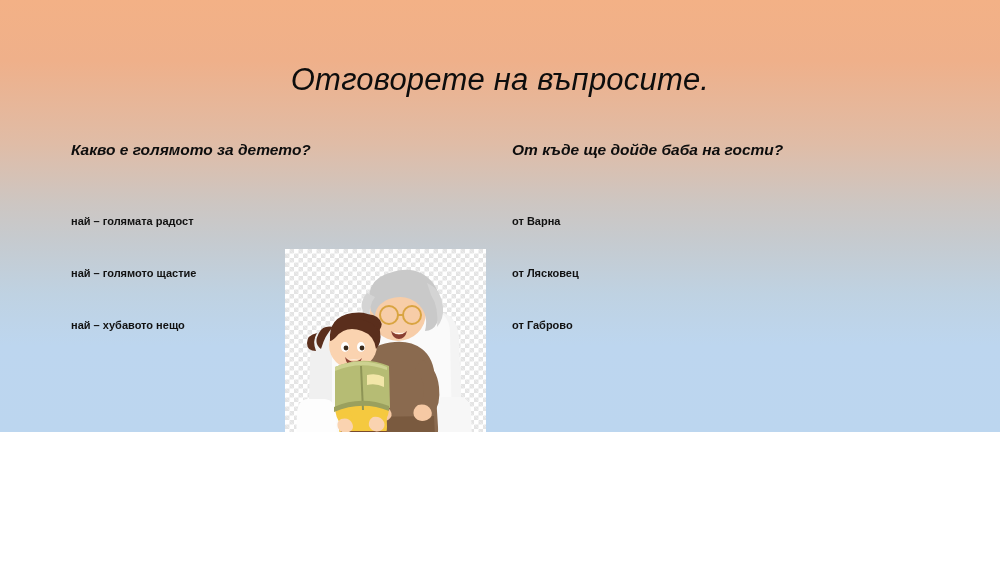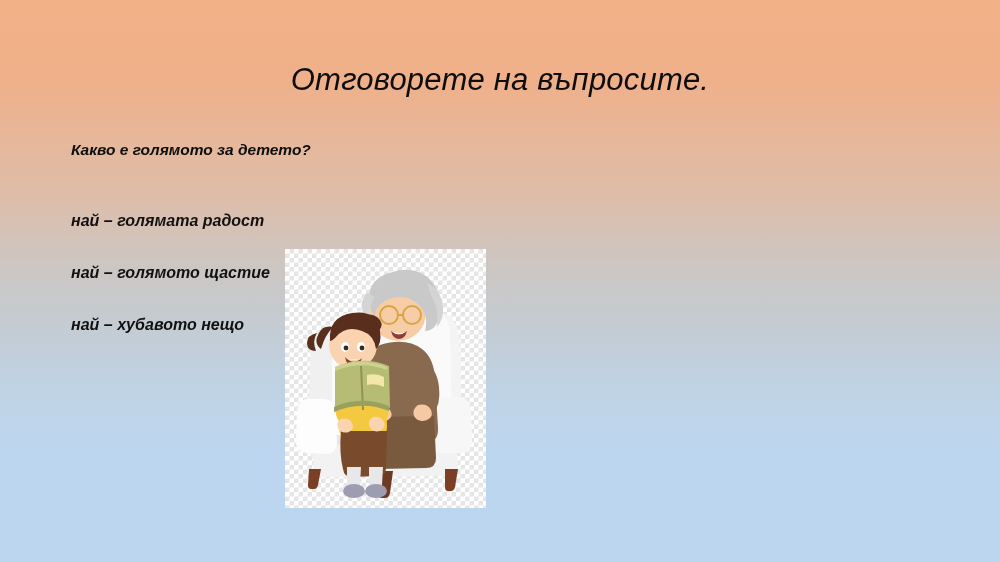--- a/index.html
+++ b/index.html
@@ -8,21 +8,21 @@
   }
   body {
     width: 1000px;
     height: 562px;
     overflow: hidden;
     font-family: "Liberation Sans", sans-serif;
   }
   #slide {
     position: relative;
     width: 1000px;
-    height: 562px;
+    height: 432px;
     background: linear-gradient(180deg,
         #f3b186 0%,
         #efb08a 14%,
         #e0bca6 33%,
         #cdc6c2 47%,
         #c6cace 55%,
         #bfd2e2 68%,
         #bdd6ef 80%,
         #bcd6ef 100%);
     overflow: hidden;
@@ -57,23 +57,22 @@
     color: #0d0d0d;
     white-space: nowrap;
     line-height: 20px;
   }
   .answer-list {
     margin: 0;
     padding: 0;
     list-style: none;
   }
   .answer {
-    font-size: 16px;
+    font-size: 11px;
     font-weight: bold;
-    font-style: italic;
     color: #111111;
     white-space: nowrap;
     line-height: 16px;
   }
   #col-left .answer:nth-child(1),
   #col-right .answer:nth-child(1) { margin-top: 53px; }
   #col-left .answer:nth-child(2),
   #col-right .answer:nth-child(2) { margin-top: 36px; }
   #col-left .answer:nth-child(3),
   #col-right .answer:nth-child(3) { margin-top: 36px; }
@@ -126,20 +125,28 @@
 
   <div class="column" id="col-left">
     <div class="question">Какво е голямото за детето?</div>
     <div class="answer-list">
       <div class="answer">най – голямата радост</div>
       <div class="answer">най – голямото щастие</div>
       <div class="answer">най – хубавото нещо</div>
     </div>
   </div>
 
+  <div class="column" id="col-right">
+    <div class="question">От къде ще дойде баба на гости?</div>
+    <div class="answer-list">
+      <div class="answer">от Варна</div>
+      <div class="answer">от Лясковец</div>
+      <div class="answer">от Габрово</div>
+    </div>
+  </div>
 
   <div id="illustration">
     <svg width="201" height="259" viewBox="0 0 201 259" xmlns="http://www.w3.org/2000/svg">
 
       <path d="M150 62 q22 2 24 26 l3 92 q1 22 -18 24 l-10 1 z" fill="#f4f4f4"></path>
       <path d="M46 80 q-20 4 -21 30 l-2 82 q-1 22 18 24 l12 1 z" fill="#f0f0f0"></path>
       <path d="M47 86 q0 -22 24 -24 l70 -2 q24 1 24 24 l2 96 q0 20 -22 21 l-76 1 q-22 -1 -22 -21 z" fill="#fafafa"></path>
 
       <path d="M36 186 q-6 0 -7 10 l-1 22 q0 10 10 10 l124 -1 q11 0 11 -11 l-1 -21 q-1 -9 -9 -9 z" fill="#f2f2f2"></path>
       <path d="M36 186 l132 0 q8 0 9 9 l-150 1 q1 -9 9 -10z" fill="#e7e7e7"></path>

